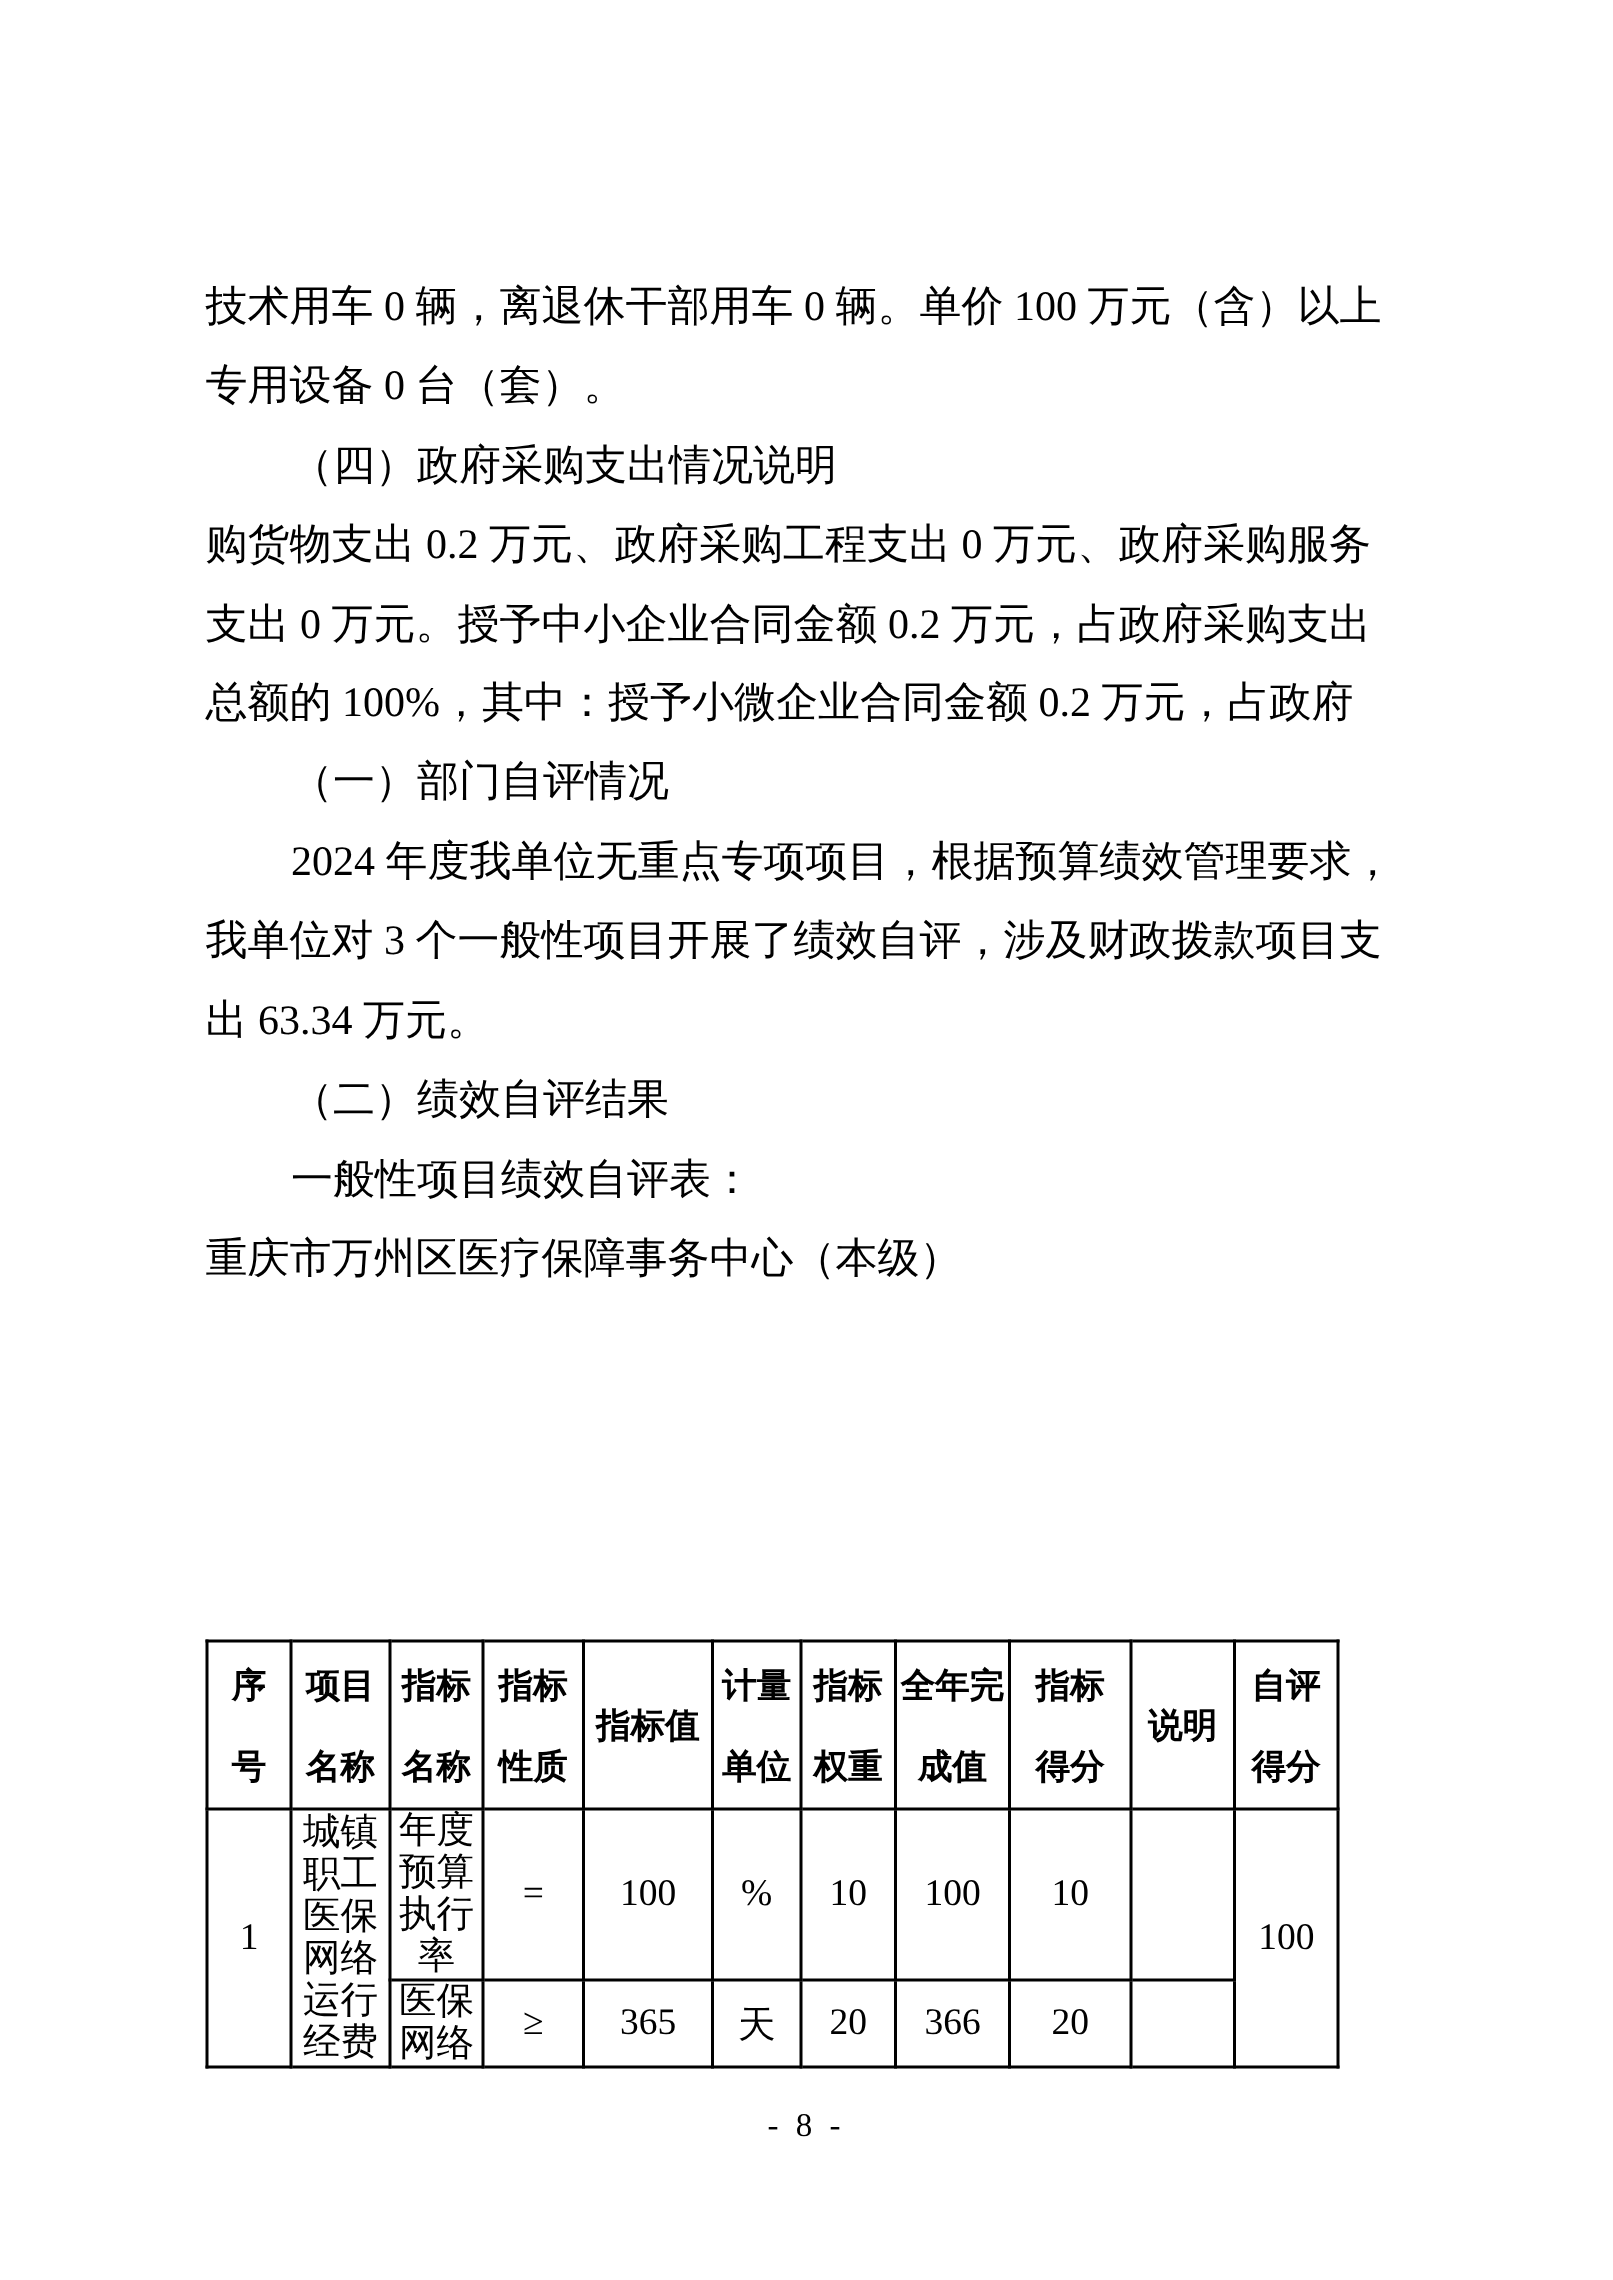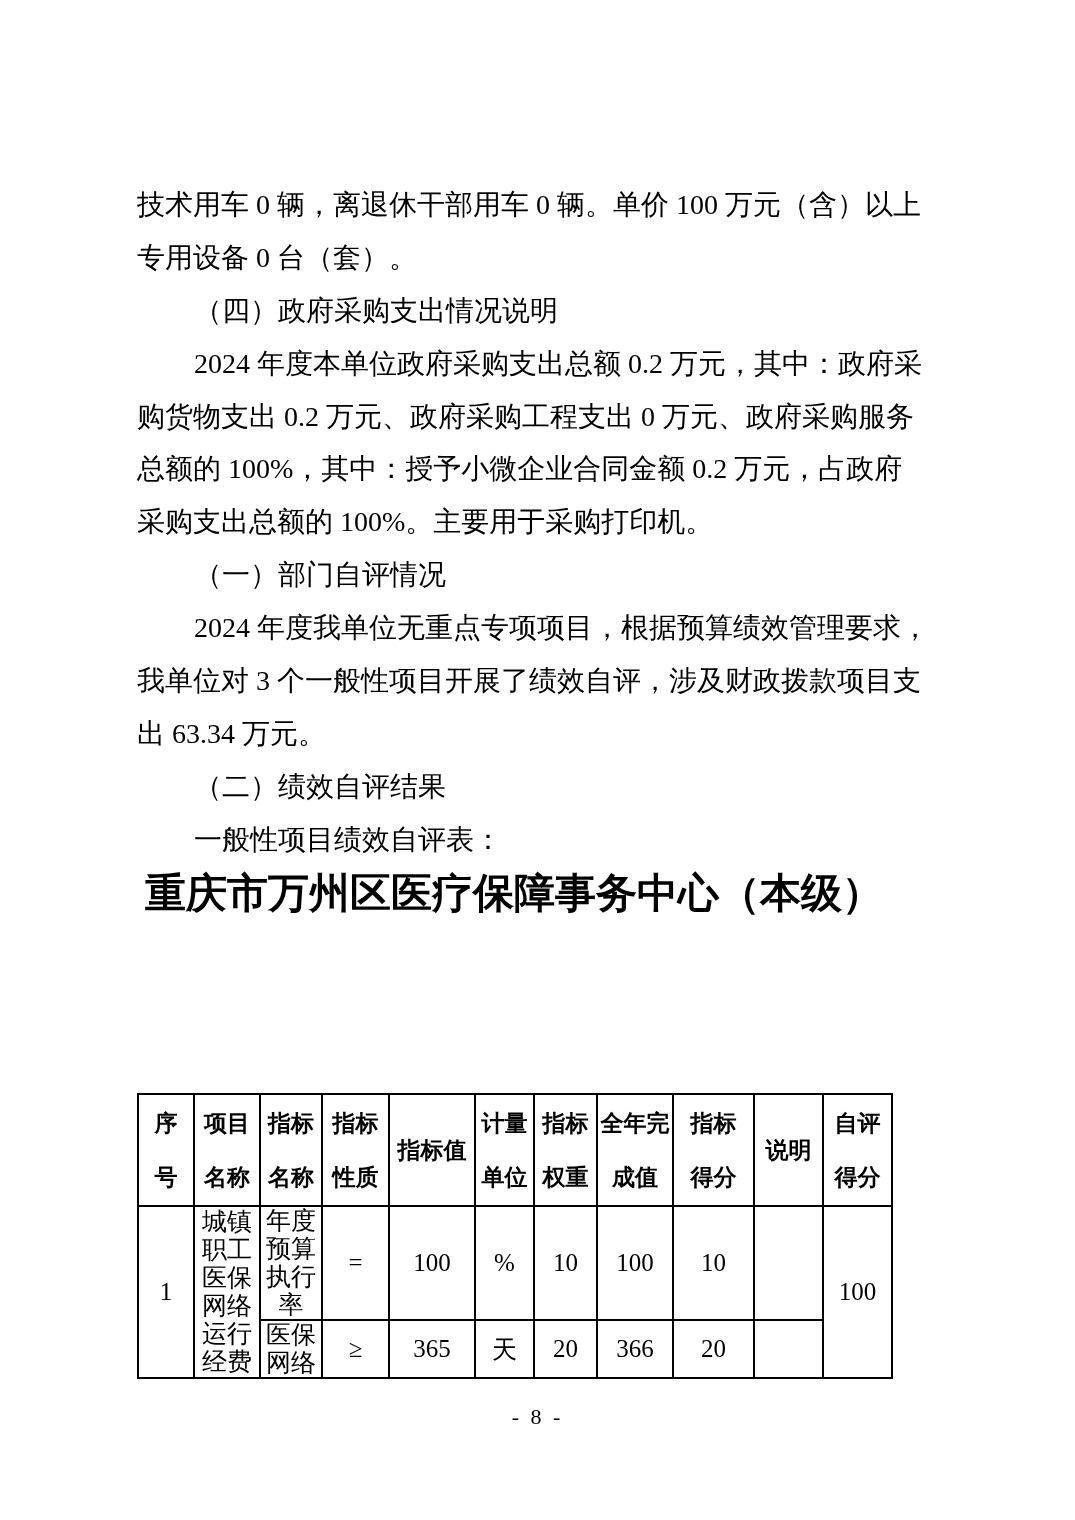--- a/index.html
+++ b/index.html
@@ -31,23 +31,22 @@
     white-space: nowrap;
     height: 52.9px;
   }
   .ln.indent { text-indent: 57px; }
   .ln.heading {
     font-family: "Liberation Sans", "DejaVu Sans", sans-serif;
     font-weight: bold;
   }
   .ln.ttl {
     width: 754px;
-    text-align: center;
-    font-weight: bold;
-    font-size: 41px;
+    font-weight: normal;
+    font-size: 28px;
   }
 
   
   .tbl-wrap {
     position: absolute;
     left: 137px;
     top: 1093px;
     width: 754px;
   }
   table.self-eval {
@@ -104,24 +103,23 @@
 </style>
 </head>
 <body>
 
 <div class="page">
 
   <div class="text-block">
     <div class="ln">技术用车 0 辆，离退休干部用车 0 辆。单价 100 万元（含）以上</div>
     <div class="ln">专用设备 0 台（套）。</div>
     <div class="ln indent">（四）政府采购支出情况说明</div>
-    <div class="ln indent">2024 年度本单位政府采购支出总额 0.2 万元，其中：政府采</div>
     <div class="ln">购货物支出 0.2 万元、政府采购工程支出 0 万元、政府采购服务</div>
+    <div class="ln">支出 0 万元。授予中小企业合同金额 0.2 万元，占政府采购支出</div>
     <div class="ln">总额的 100%，其中：授予小微企业合同金额 0.2 万元，占政府</div>
-    <div class="ln">采购支出总额的 100%。主要用于采购打印机。</div>
     <div class="ln indent">（一）部门自评情况</div>
     <div class="ln indent">2024 年度我单位无重点专项项目，根据预算绩效管理要求，</div>
     <div class="ln">我单位对 3 个一般性项目开展了绩效自评，涉及财政拨款项目支</div>
     <div class="ln">出 63.34 万元。</div>
     <div class="ln indent">（二）绩效自评结果</div>
     <div class="ln indent">一般性项目绩效自评表：</div>
     <div class="ln ttl">重庆市万州区医疗保障事务中心（本级）</div>
   </div>
 
   <div class="tbl-wrap">

